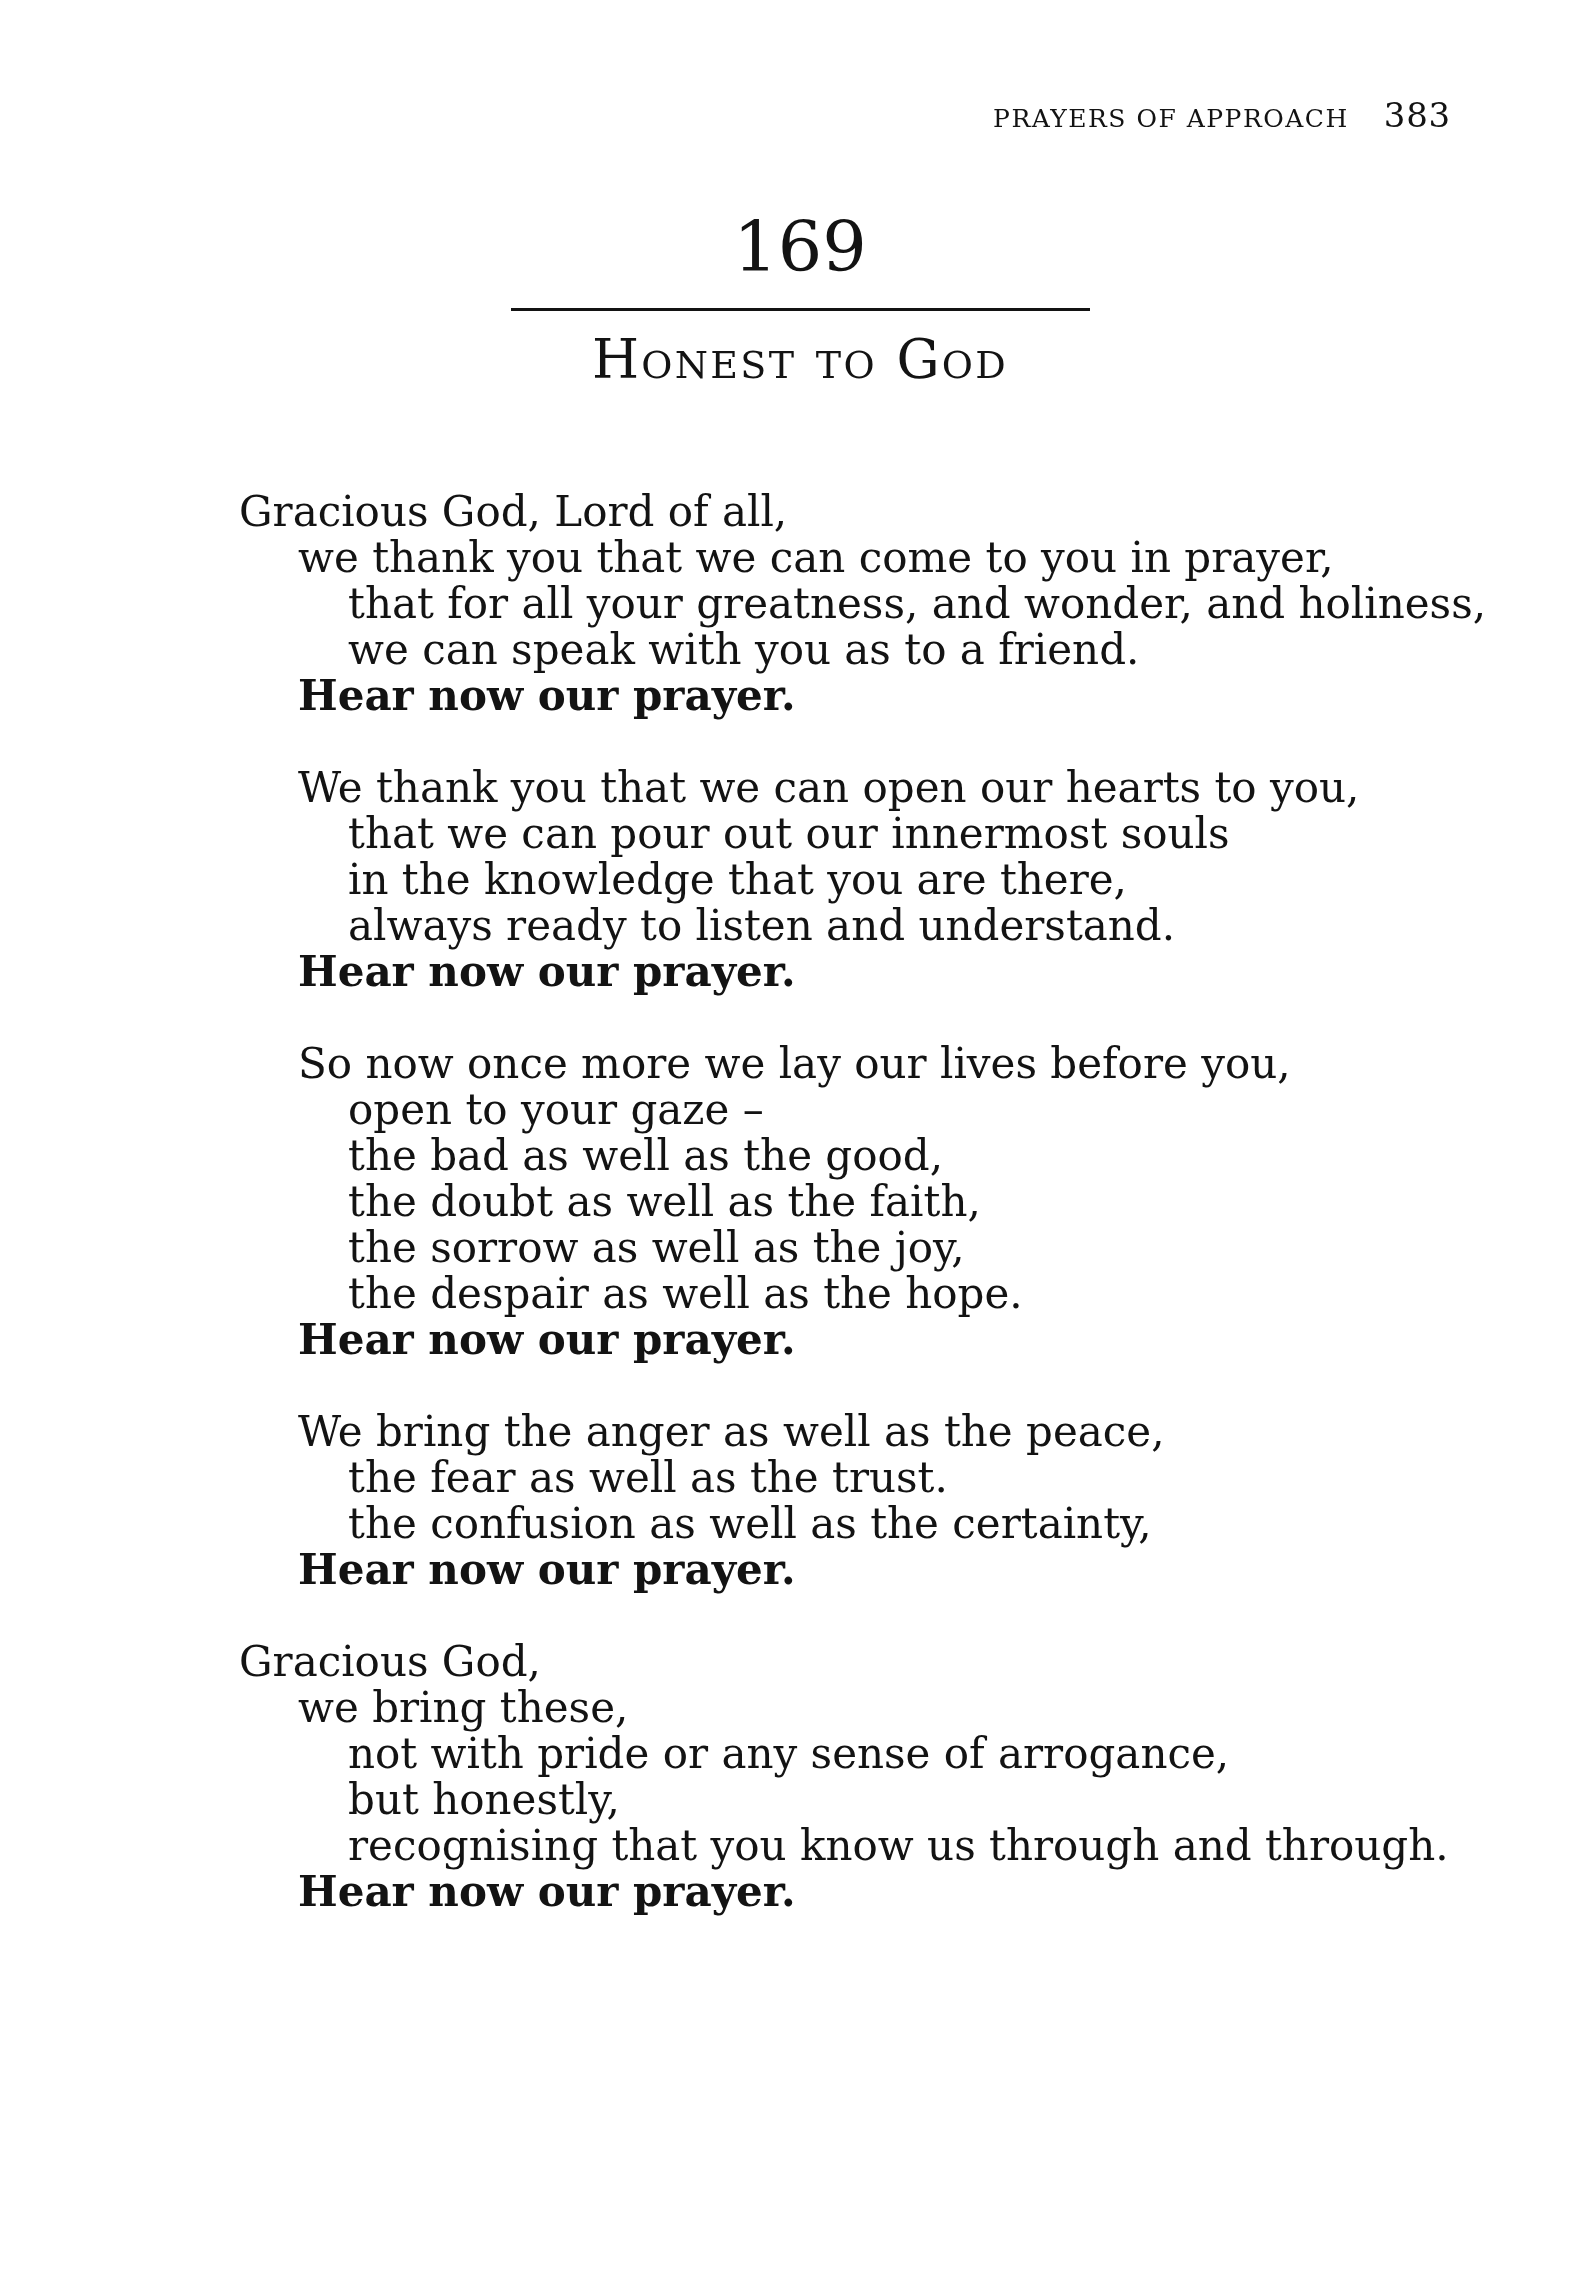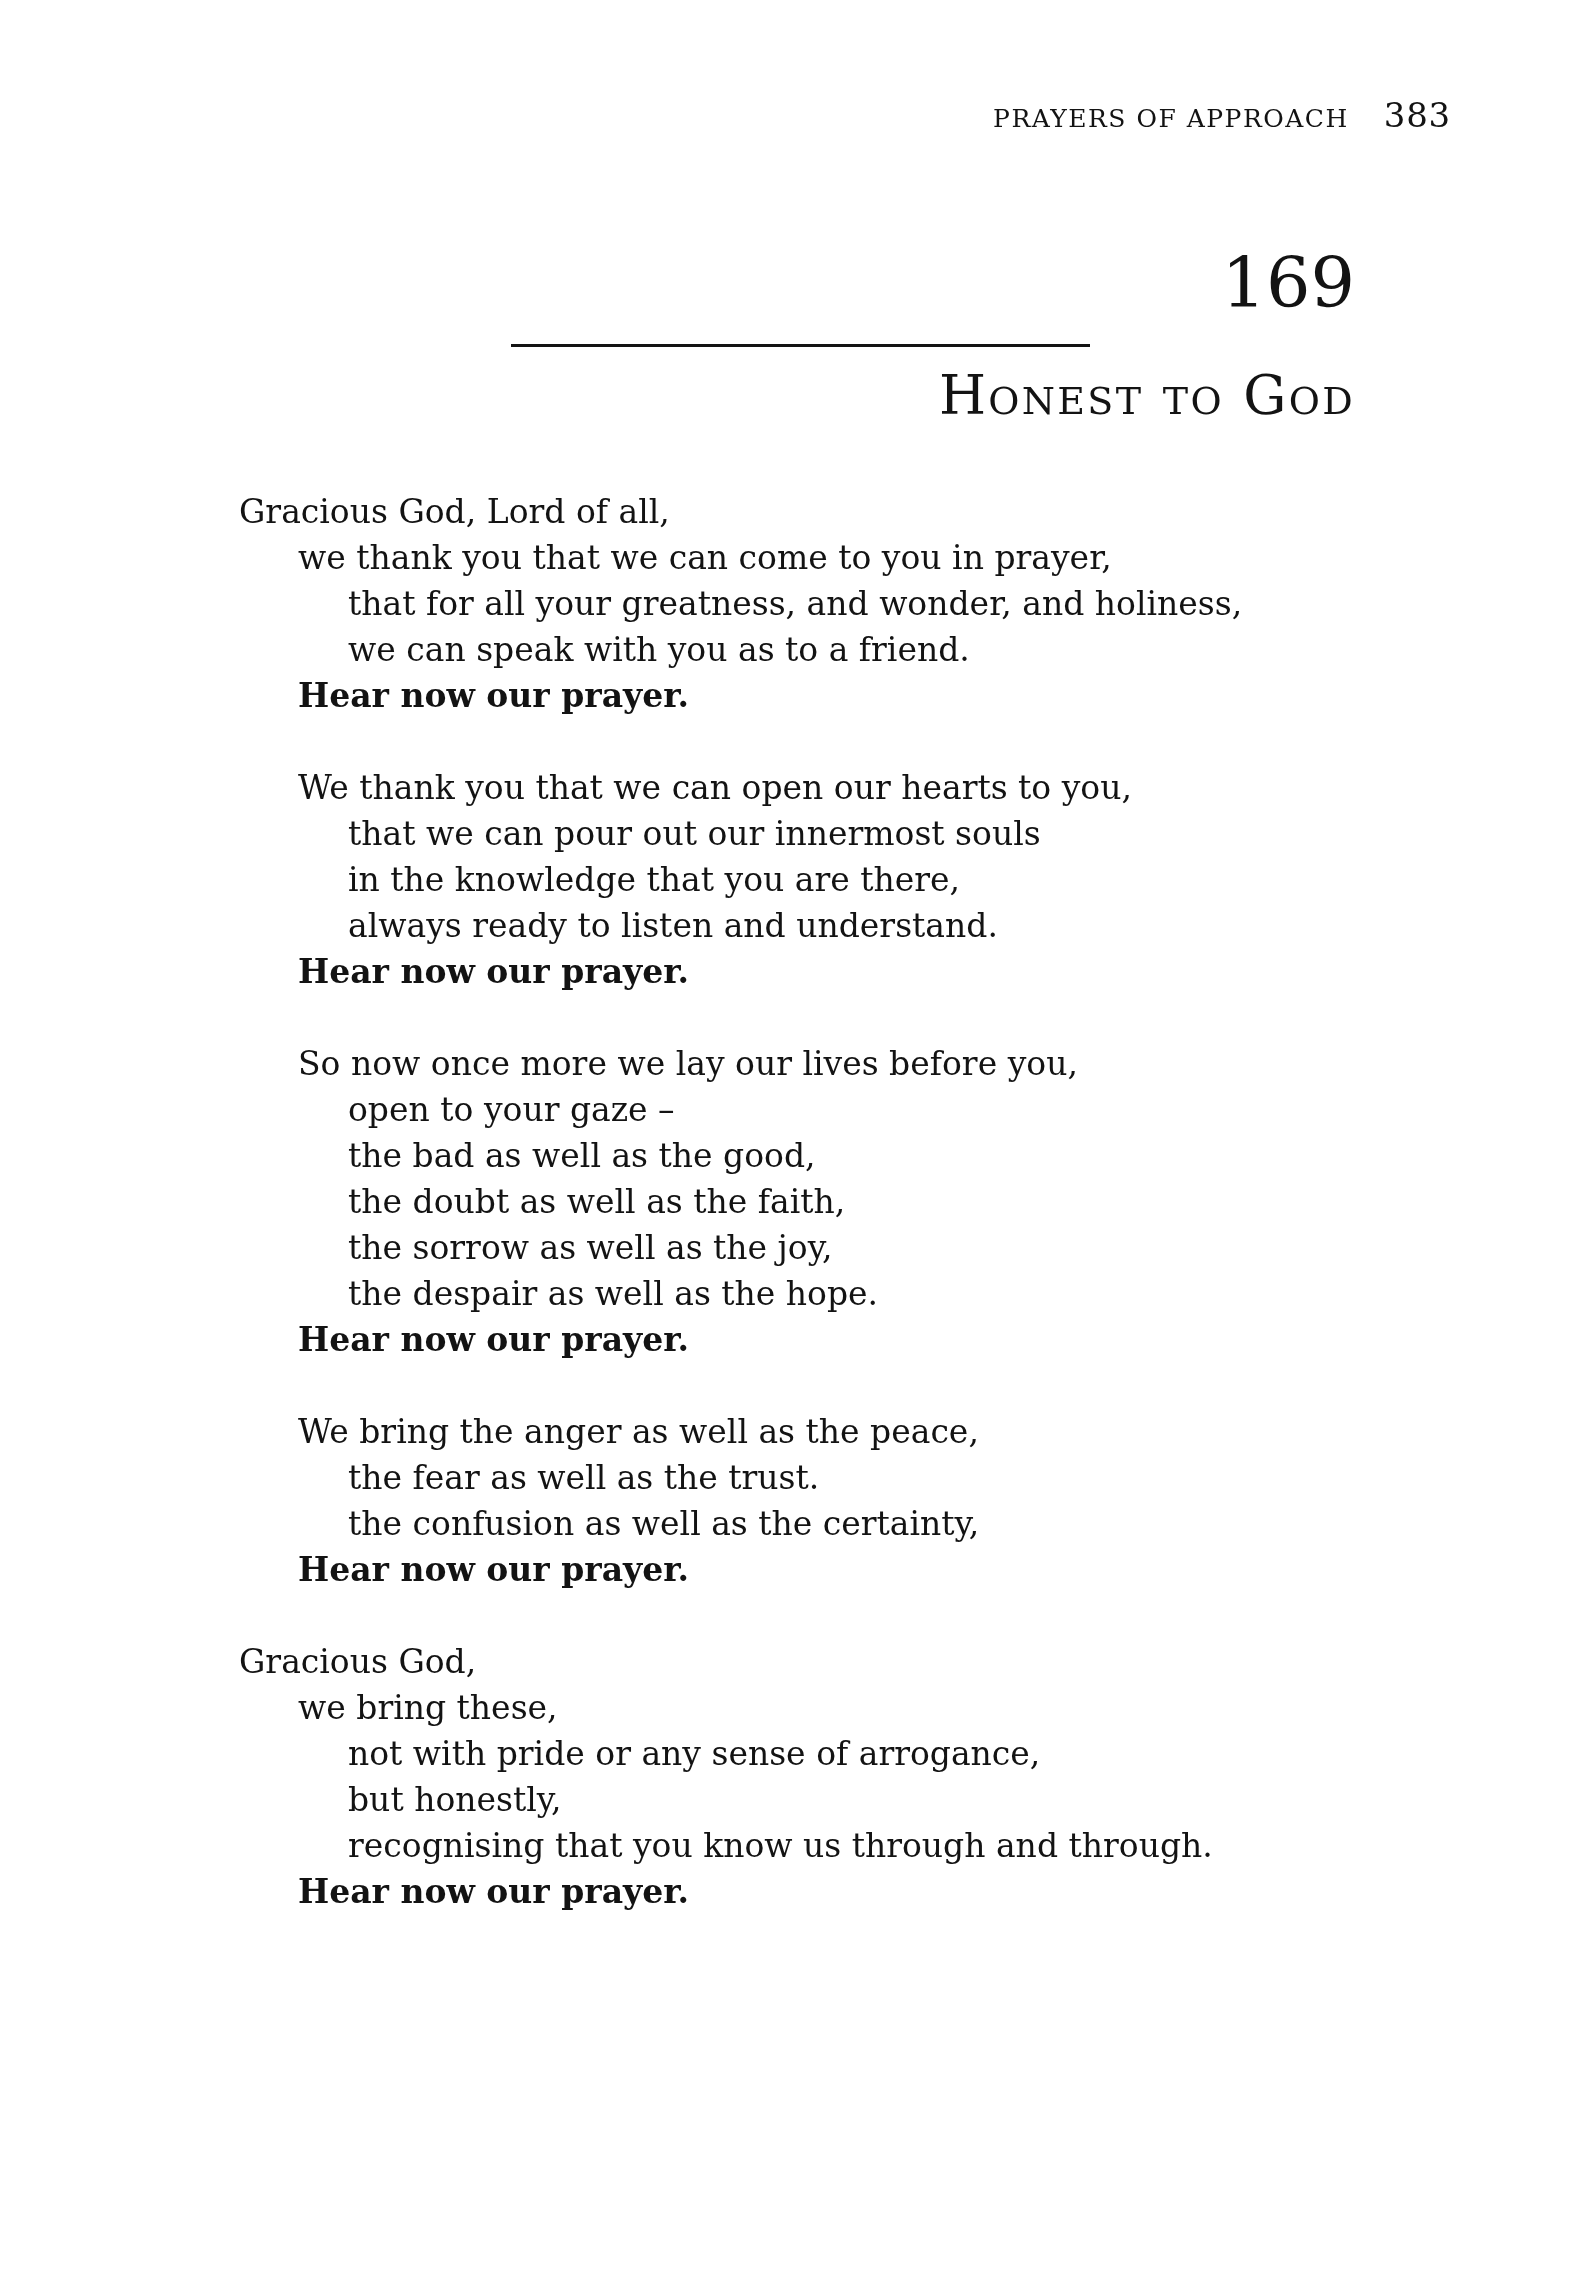--- a/index.html
+++ b/index.html
@@ -31,22 +31,21 @@
     font-size: 34px;
     letter-spacing: 0.8px;
   }
 
   
   .title-block {
     position: absolute;
     left: 245px;
     top: 209px;
     width: 1110px;
-    text-align: right;
-    margin-top: 36px;
+    text-align: center;
   }
   .prayer-number {
     font-size: 70px;
     line-height: 76px;
   }
   .title-rule {
     width: 579px;
     height: 3.1px;
     background: #131313;
     border: none;
@@ -59,21 +58,21 @@
     font-variant: small-caps;
     letter-spacing: 2.3px;
   }
 
   
   .prayer-body {
     position: absolute;
     left: 239px;
     top: 489px;
     width: 1193px;
-    font-size: 33px;
+    font-size: 42px;
     white-space: nowrap;
   }
   .stanza { margin: 0 0 46px 0; }
   .line {
     margin: 0;
     line-height: 46px;
   }
   .i0 { margin-left: 0; }
   .i1 { margin-left: 59px; }
   .i2 { margin-left: 109px; }

